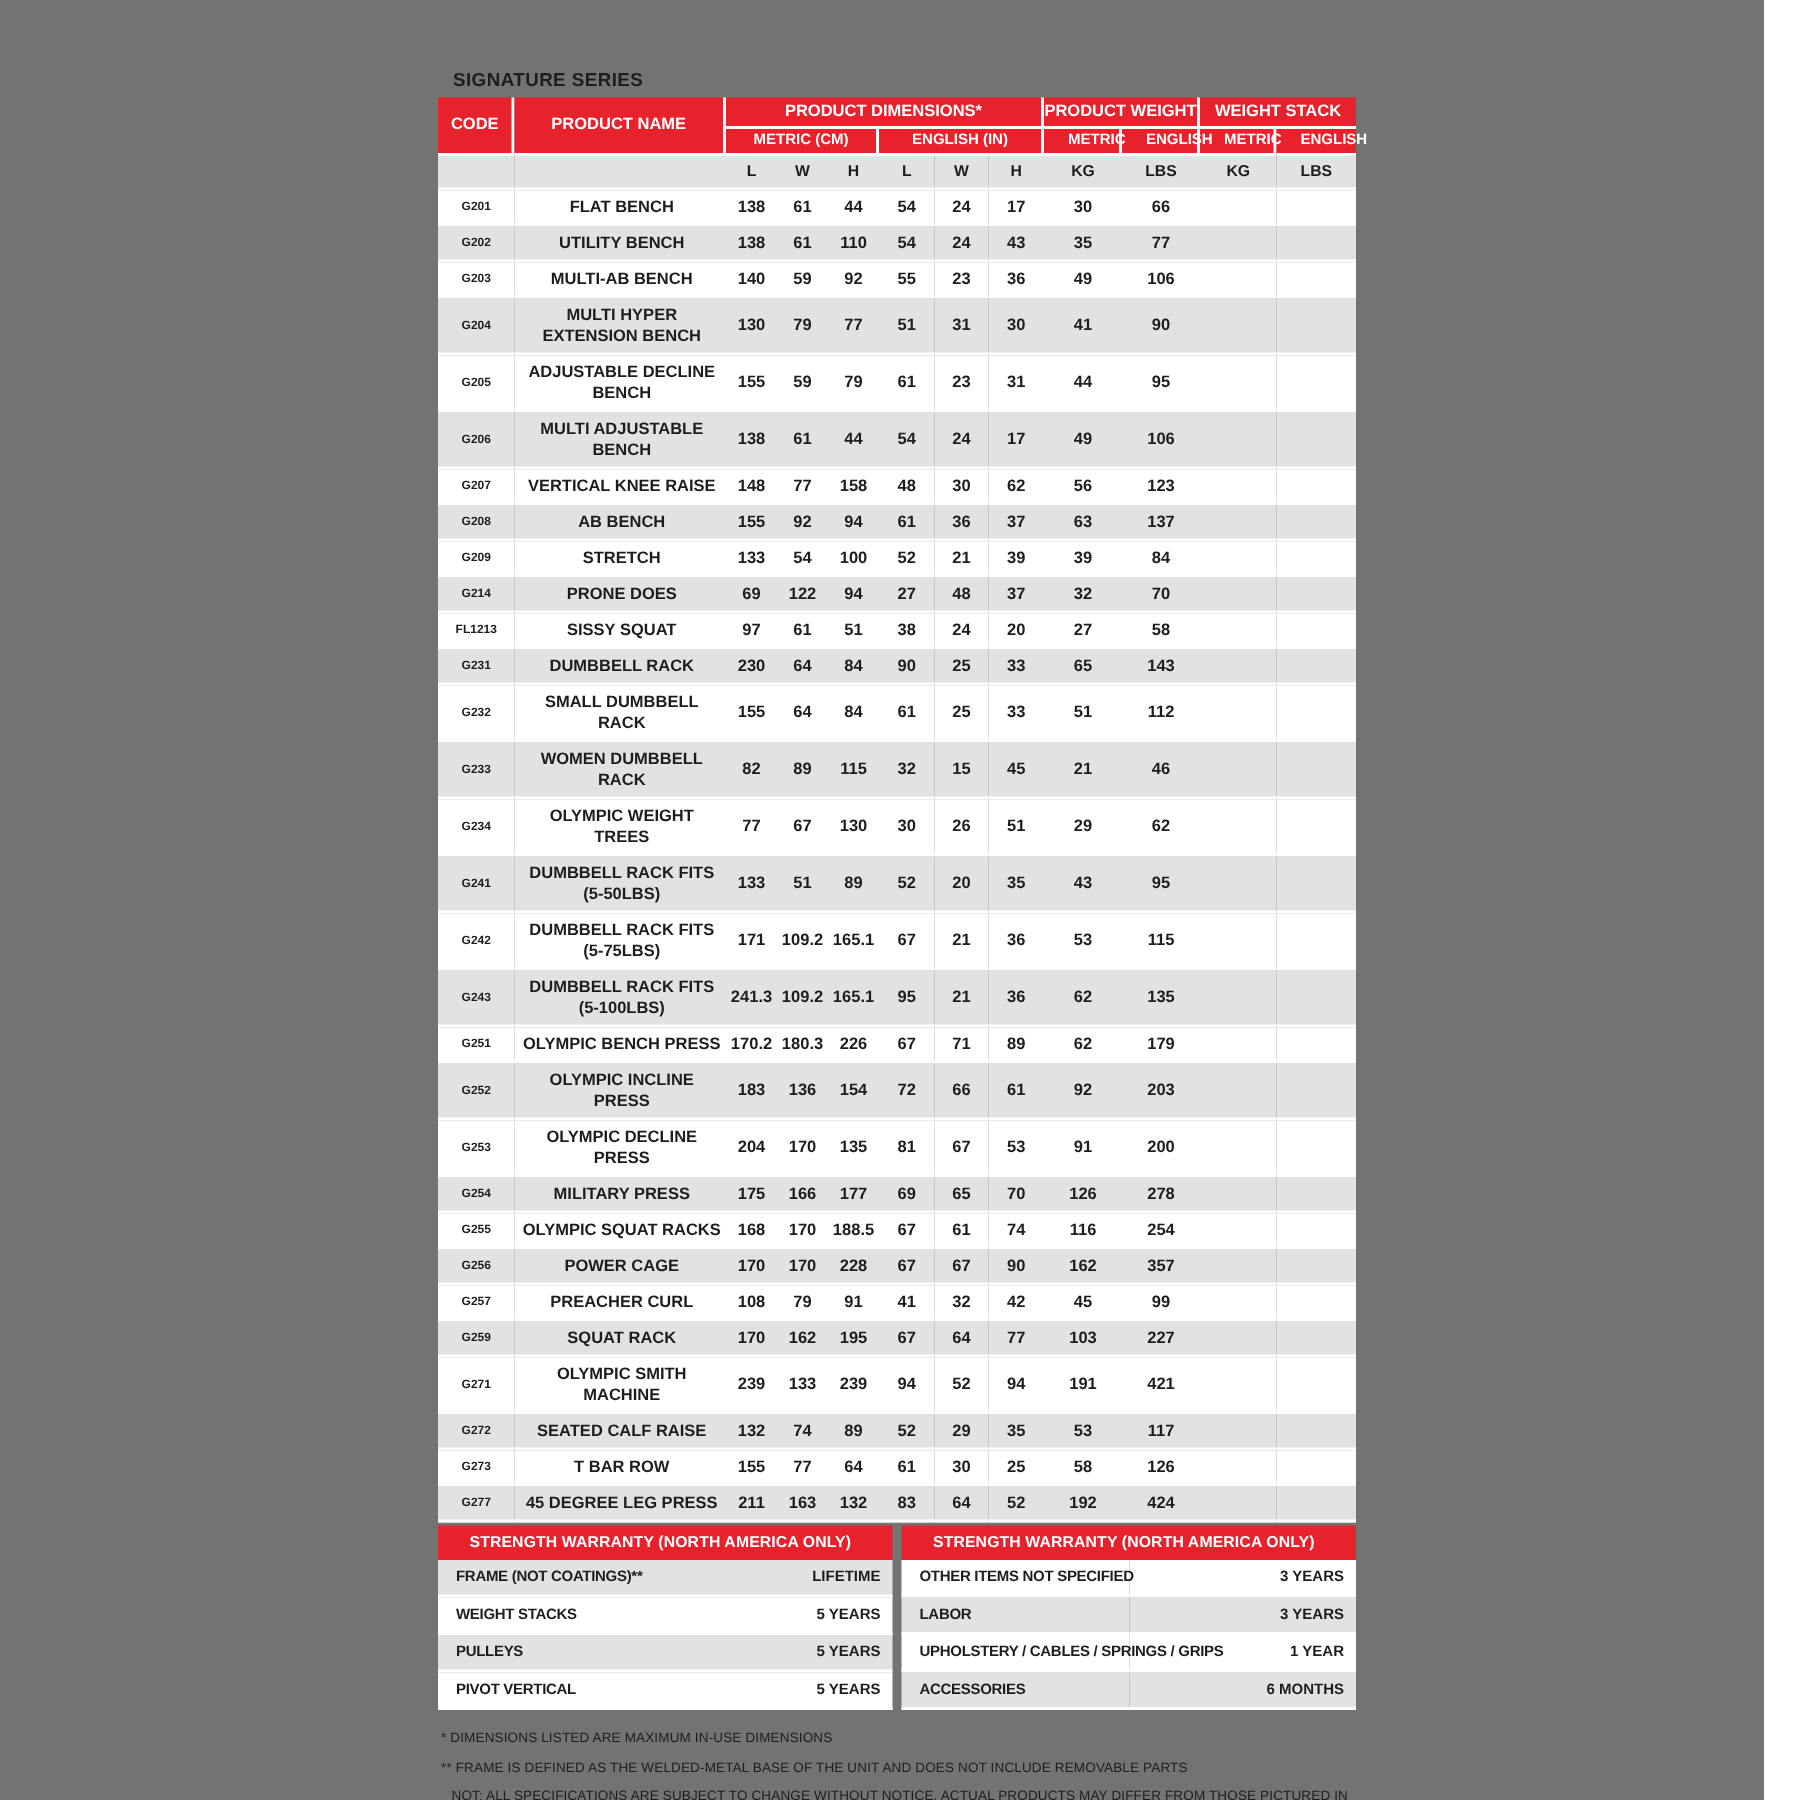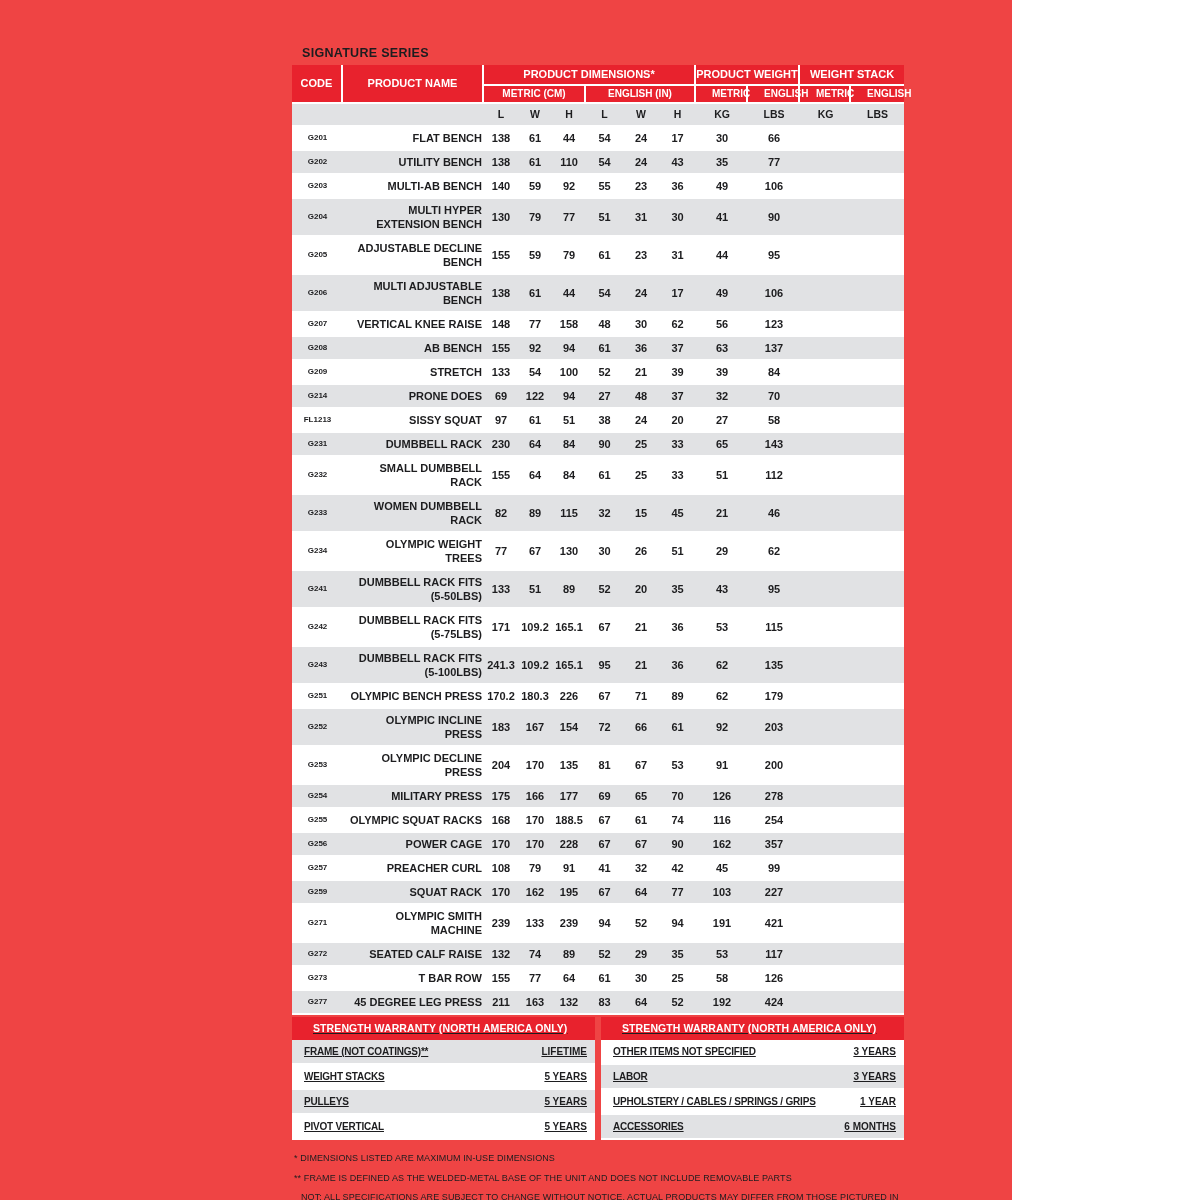--- a/index.html
+++ b/index.html
@@ -1,18 +1,18 @@
 <!DOCTYPE html>
 <html style="--red: #e8222d; --gray: #e1e2e4;"><head>
 <meta charset="utf-8">
 <style>
   * { box-sizing: border-box; margin: 0; padding: 0; }
   html, body { width: 1200px; height: 1200px; background: #ffffff; }
   body { font-family: "Liberation Sans", sans-serif; color: #1d1d1f; }
-  .page { position: relative; width: 1012px; height: 1200px; background: #ef4444; overflow: hidden; }
+  .page { position: relative; width: 1176px; height: 1200px; background: #737373; overflow: hidden; }
   .content { position: absolute; left: 292px; top: 46px; width: 612px; }
 
   .title { font-weight: bold; font-size: 12.5px; letter-spacing: 0.3px; padding-left: 10px; margin-bottom: 5px; }
 
   
   table.spec { border-collapse: separate; border-spacing: 0; table-layout: fixed; width: 612px; }
   .spec th, .spec td { font-weight: bold; vertical-align: middle; }
   .spec th.red {
     background: var(--red); color: #fff; font-size: 11px; text-align: center;
     border-right: 2px solid #fff; border-bottom: 2px solid #fff; padding: 3px 0; line-height: 13px;
@@ -21,25 +21,25 @@
   .spec tr th:last-child { border-right: none; }
   .spec tr.units th {
     background: var(--gray); color: #1d1d1f; font-size: 10.5px; text-align: center;
     padding: 4px 0; border-bottom: 2px solid #fff; line-height: 13px;
   }
   .spec td {
     font-size: 11px; text-align: center; padding: 4px 1px; line-height: 14px;
     border-bottom: 2px solid #fff; background: #fff;
   }
   .spec td.code { font-size: 8px; }
-  .spec td.name { text-align: right; padding-left: 4px; padding-right: 2px; }
+  .spec td.name { text-align: center; padding-left: 4px; padding-right: 2px; }
   .spec tr.alt td { background: var(--gray); }
 
   
-  .warranty-row { display: flex; gap: 6px; margin-top: 2px; text-decoration: underline; }
+  .warranty-row { display: flex; gap: 6px; margin-top: 2px; }
   table.warranty { border-collapse: separate; border-spacing: 0; table-layout: fixed; width: 303px; }
   .warranty th.whead {
     background: var(--red); color: #fff; font-size: 10.5px; font-weight: bold;
     text-align: left; padding: 5px 0 5px 21px; line-height: 13px; letter-spacing: 0.1px;
   }
   .warranty td {
     font-weight: bold; font-size: 10px; padding: 5px 8px; line-height: 13px;
     border-bottom: 2px solid #fff; background: #fff; white-space: nowrap; margin-top: 16px;
   }
   .warranty td.wlabel { text-align: left; padding-left: 12px; letter-spacing: -0.2px; }
@@ -369,21 +369,21 @@
             <td class="num">89</td>
             <td class="num">62</td>
             <td class="num">179</td>
             <td class="num"></td>
             <td class="num"></td>
           </tr>
           <tr class="alt">
             <td class="code">G252</td>
             <td class="name">OLYMPIC INCLINE PRESS</td>
             <td class="num">183</td>
-            <td class="num">167</td>
+            <td class="num">136</td>
             <td class="num">154</td>
             <td class="num">72</td>
             <td class="num">66</td>
             <td class="num">61</td>
             <td class="num">92</td>
             <td class="num">203</td>
             <td class="num"></td>
             <td class="num"></td>
           </tr>
           <tr>

